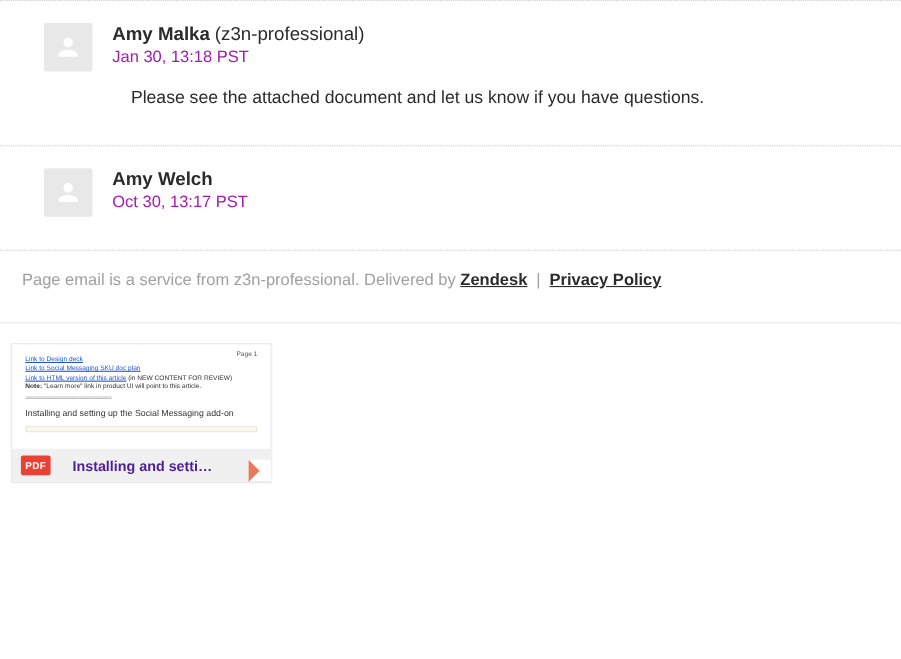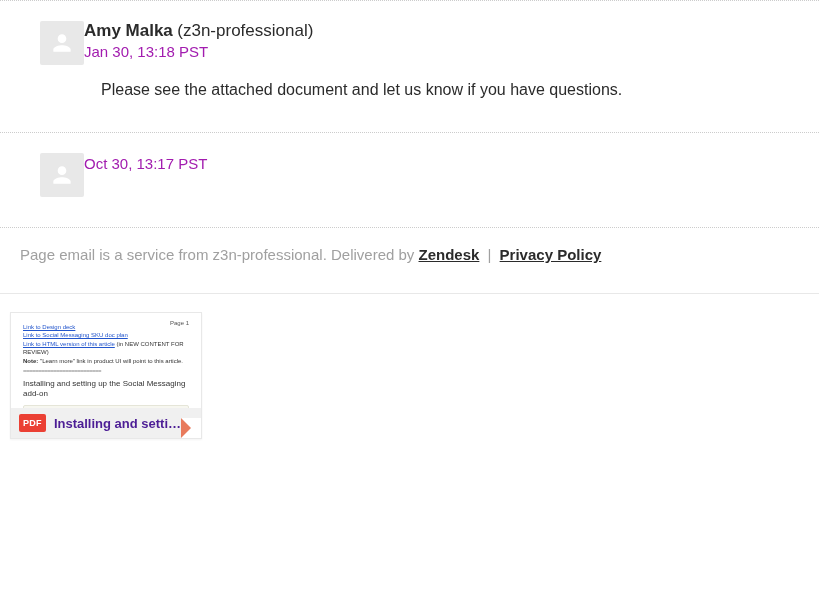--- a/index.html
+++ b/index.html
@@ -9,21 +9,21 @@
     color: #2f3941;
     width: 819px;
   }
   .message-block {
     border-top: 1px dotted #ccc;
     padding: 20px 10px 30px 10px;
   }
   .msg-row {
     display: flex;
     align-items: flex-start;
-    gap: 0;
+    gap: 18px;
   }
   .avatar {
     width: 44px;
     height: 44px;
     background: #e8e8e8;
     border-radius: 2px;
     display: flex;
     align-items: center;
     justify-content: center;
     margin-left: 30px;
@@ -64,21 +64,21 @@
     color: #2b2b2b;
     text-decoration: underline;
     font-weight: 600;
   }
   .footer-sep { margin: 0 4px; }
   .attachment-area {
     border-top: 1px solid #e8e8e8;
     padding: 18px 10px;
   }
   .attachment-card {
-    width: 192px;
+    width: 237px;
     border: 1px solid #e8e8e8;
     box-shadow: 0 1px 2px rgba(0,0,0,0.05);
     position: relative;
     background: #fff;
   }
   .preview {
     height: 95px;
     padding: 10px 12px 8px 12px;
     font-size: 6px;
     color: #333;
@@ -111,21 +111,21 @@
     display: flex;
     gap: 4px;
     align-items: center;
     font-size: 5px;
   }
   .attach-bar {
     display: flex;
     align-items: center;
     background: #f0f0f0;
     padding: 6px 8px;
-    gap: 8px;
+    gap: 20px;
     position: relative;
   }
   .pdf-badge {
     background: #eb4034;
     color: #fff;
     font-size: 9px;
     font-weight: 700;
     padding: 4px 4px;
     border-radius: 2px;
     letter-spacing: 0.3px;
@@ -180,20 +180,24 @@
 </div>
 
 <div class="message-block">
   <div class="msg-row">
     <div class="avatar">
       <svg viewBox="0 0 24 24">
           <path fill="#fff" d="M12 12c2.2 0 4-1.8 4-4s-1.8-4-4-4-4 1.8-4 4 1.8 4 4 4zm0 2c-2.7 0-8 1.3-8 4v2h16v-2c0-2.7-5.3-4-8-4z"></path>
         </svg>
     </div>
     <div class="msg-content">
+      <div class="msg-header">
+        <span class="author-name">Amy Welch</span>
+        <span class="author-org"></span>
+      </div>
       <div class="timestamp">Oct 30, 13:17 PST</div>
     </div>
   </div>
 </div>
 
 <div class="footer-section">
   <span>Page email is a service from z3n-professional. Delivered by </span><a href="#">Zendesk</a><span class="footer-sep"> | </span><a href="#">Privacy Policy</a>
 </div>
 
 <div class="attachment-area">

